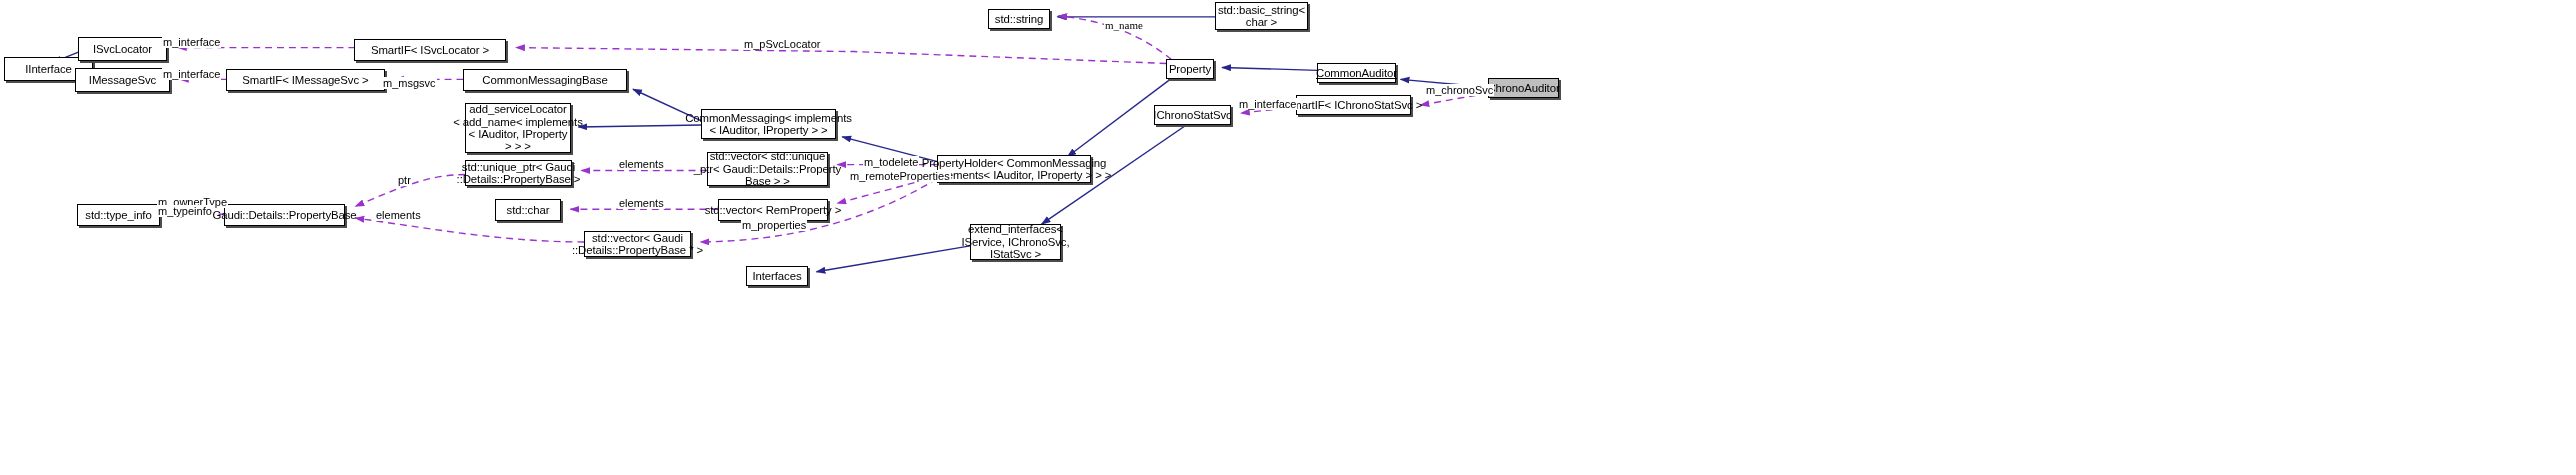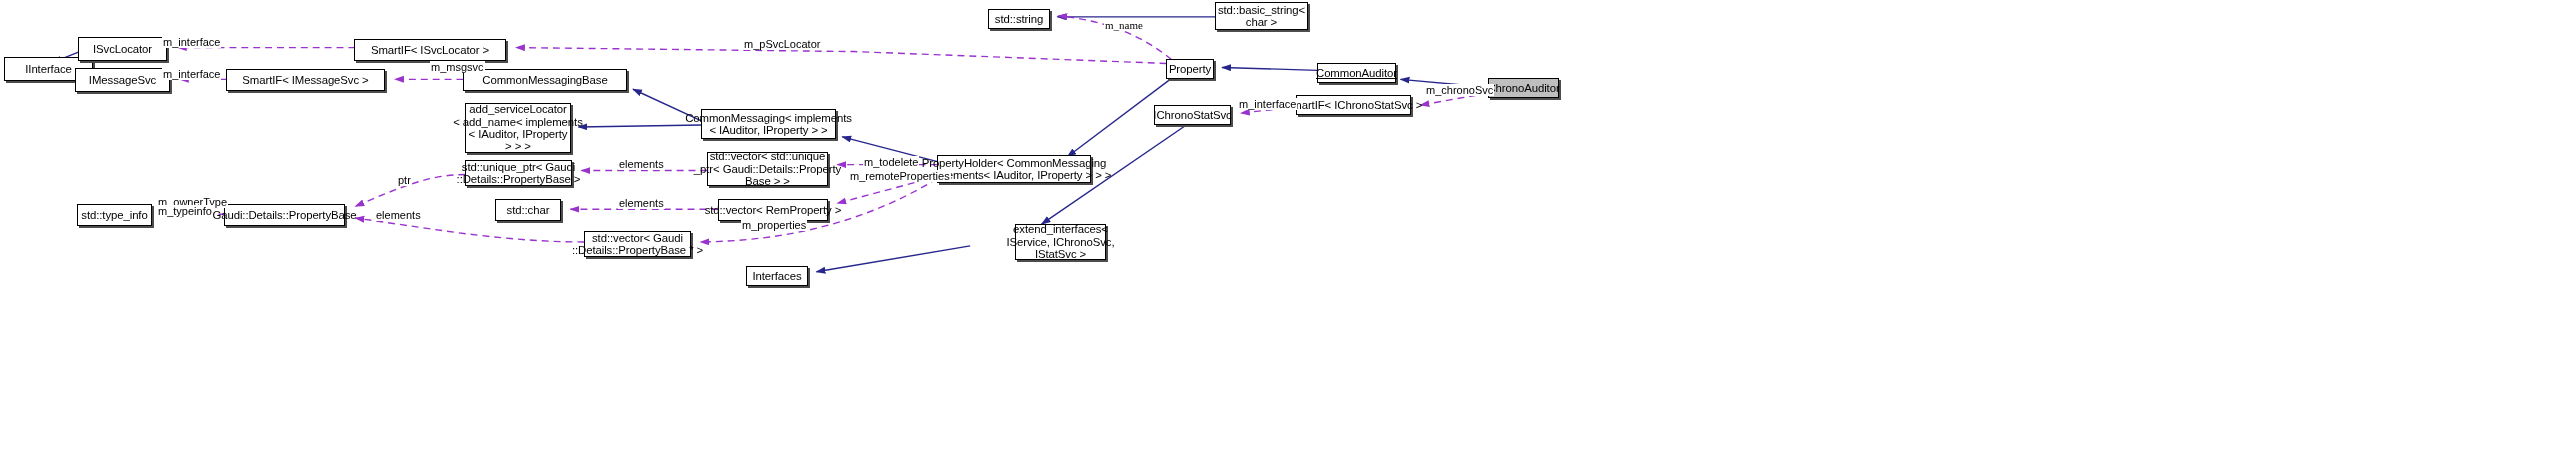--- a/index.html
+++ b/index.html
@@ -116,44 +116,44 @@
 &gt; &gt; &gt;</span></div>
       <div class="node" style="left: 701px; top: 109px; width: 135px; height: 30px;"><span>CommonMessaging&lt; implements
 &lt; IAuditor, IProperty &gt; &gt;</span></div>
       <div class="node" style="left: 465px; top: 160px; width: 107px; height: 26px;"><span>std::unique_ptr&lt; Gaudi
 ::Details::PropertyBase &gt;</span></div>
       <div class="node" style="left: 707px; top: 152px; width: 121px; height: 34px;"><span>std::vector&lt; std::unique
 _ptr&lt; Gaudi::Details::Property
 Base &gt; &gt;</span></div>
       <div class="node" style="left: 937px; top: 155px; width: 154px; height: 28px;"><span>PropertyHolder&lt; CommonMessaging
 &lt; implements&lt; IAuditor, IProperty &gt; &gt; &gt;</span></div>
-      <div class="node" style="left: 77px; top: 204px; width: 75px; height: 22px;"><span>std::type_info</span></div>
+      <div class="node" style="left: 77px; top: 204px; width: 83px; height: 22px;"><span>std::type_info</span></div>
       <div class="node" style="left: 224px; top: 204px; width: 121px; height: 22px;"><span>Gaudi::Details::PropertyBase</span></div>
       <div class="node" style="left: 495px; top: 199px; width: 66px; height: 22px;"><span>std::char</span></div>
       <div class="node" style="left: 718px; top: 199px; width: 110px; height: 22px;"><span>std::vector&lt; RemProperty &gt;</span></div>
       <div class="node" style="left: 584px; top: 231px; width: 107px; height: 26px;"><span>std::vector&lt; Gaudi
 ::Details::PropertyBase * &gt;</span></div>
-      <div class="node" style="left: 970px; top: 224px; width: 91px; height: 36px; margin-left: 45px;"><span>extend_interfaces&lt;
+      <div class="node" style="left: 970px; top: 224px; width: 91px; height: 36px;"><span>extend_interfaces&lt;
 IService, IChronoSvc,
 IStatSvc &gt;</span></div>
       <div class="node" style="left: 746px; top: 266px; width: 62px; height: 20px;"><span>Interfaces</span></div>
       <div class="node" style="left: 1215px; top: 2px; width: 93px; height: 28px;"><span>std::basic_string&lt;
 char &gt;</span></div>
       <div class="node" style="left: 988px; top: 9px; width: 62px; height: 20px;"><span>std::string</span></div>
       <div class="node" style="left: 1166px; top: 59px; width: 48px; height: 20px;"><span>Property</span></div>
       <div class="node" style="left: 1317px; top: 63px; width: 79px; height: 20px; text-decoration: underline;"><span>CommonAuditor</span></div>
       <div class="node highlight" style="left: 1488px; top: 78px; width: 71px; height: 20px;"><span>ChronoAuditor</span></div>
       <div class="node" style="left: 1154px; top: 105px; width: 77px; height: 20px;"><span>IChronoStatSvc</span></div>
       <div class="node" style="left: 1296px; top: 95px; width: 115px; height: 20px;"><span>SmartIF&lt; IChronoStatSvc &gt;</span></div>
     </div>
 
   <div id="label-container">
       <div class="edge-label" style="left: 162px; top: 36px;">m_interface</div>
       <div class="edge-label" style="left: 162px; top: 68px;">m_interface</div>
-      <div class="edge-label" style="left: 382px; top: 61px; margin-left: 48px;">m_msgsvc</div>
+      <div class="edge-label" style="left: 382px; top: 77px;">m_msgsvc</div>
       <div class="edge-label" style="left: 743px; top: 38px;">m_pSvcLocator</div>
       <div class="edge-label" style="left: 1104px; top: 19px; font-family: Liberation Serif, serif;">m_name</div>
       <div class="edge-label" style="left: 618px; top: 158px;">elements</div>
       <div class="edge-label" style="left: 863px; top: 156px;">m_todelete</div>
       <div class="edge-label" style="left: 849px; top: 170px;">m_remoteProperties</div>
       <div class="edge-label" style="left: 618px; top: 197px;">elements</div>
       <div class="edge-label" style="left: 397px; top: 174px;">ptr</div>
       <div class="edge-label" style="left: 375px; top: 209px;">elements</div>
       <div class="edge-label" style="left: 157px; top: 196px;">m_ownerType</div>
       <div class="edge-label" style="left: 157px; top: 205px;">m_typeinfo</div>

